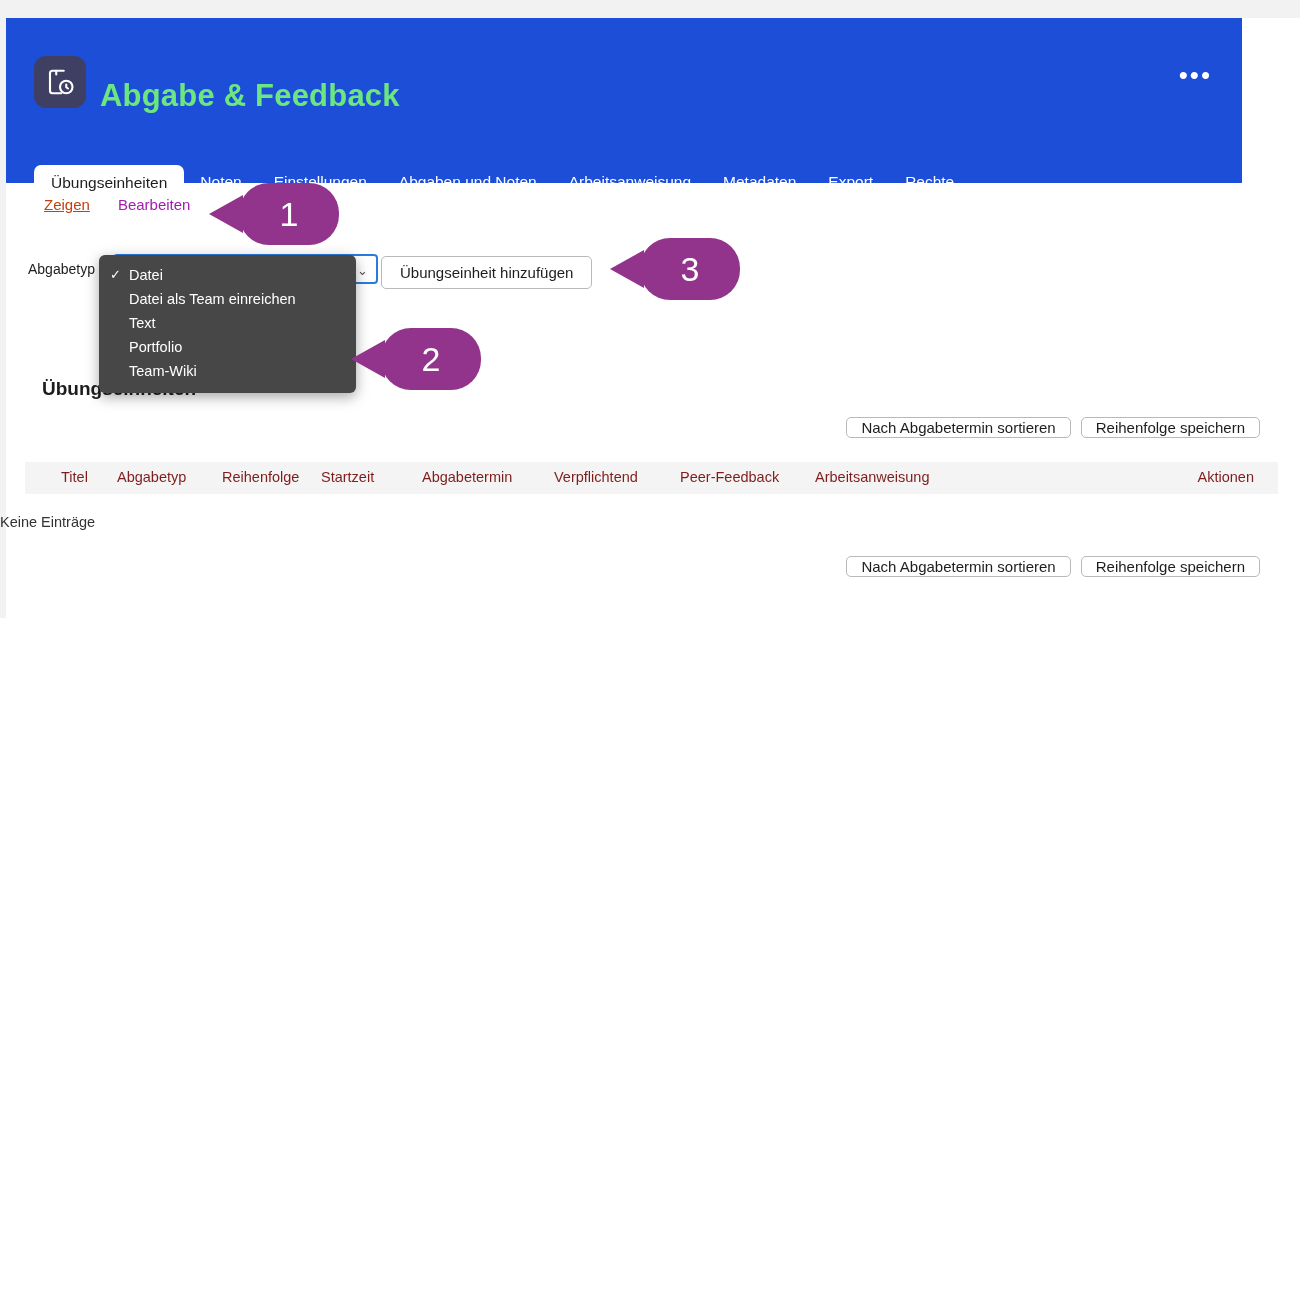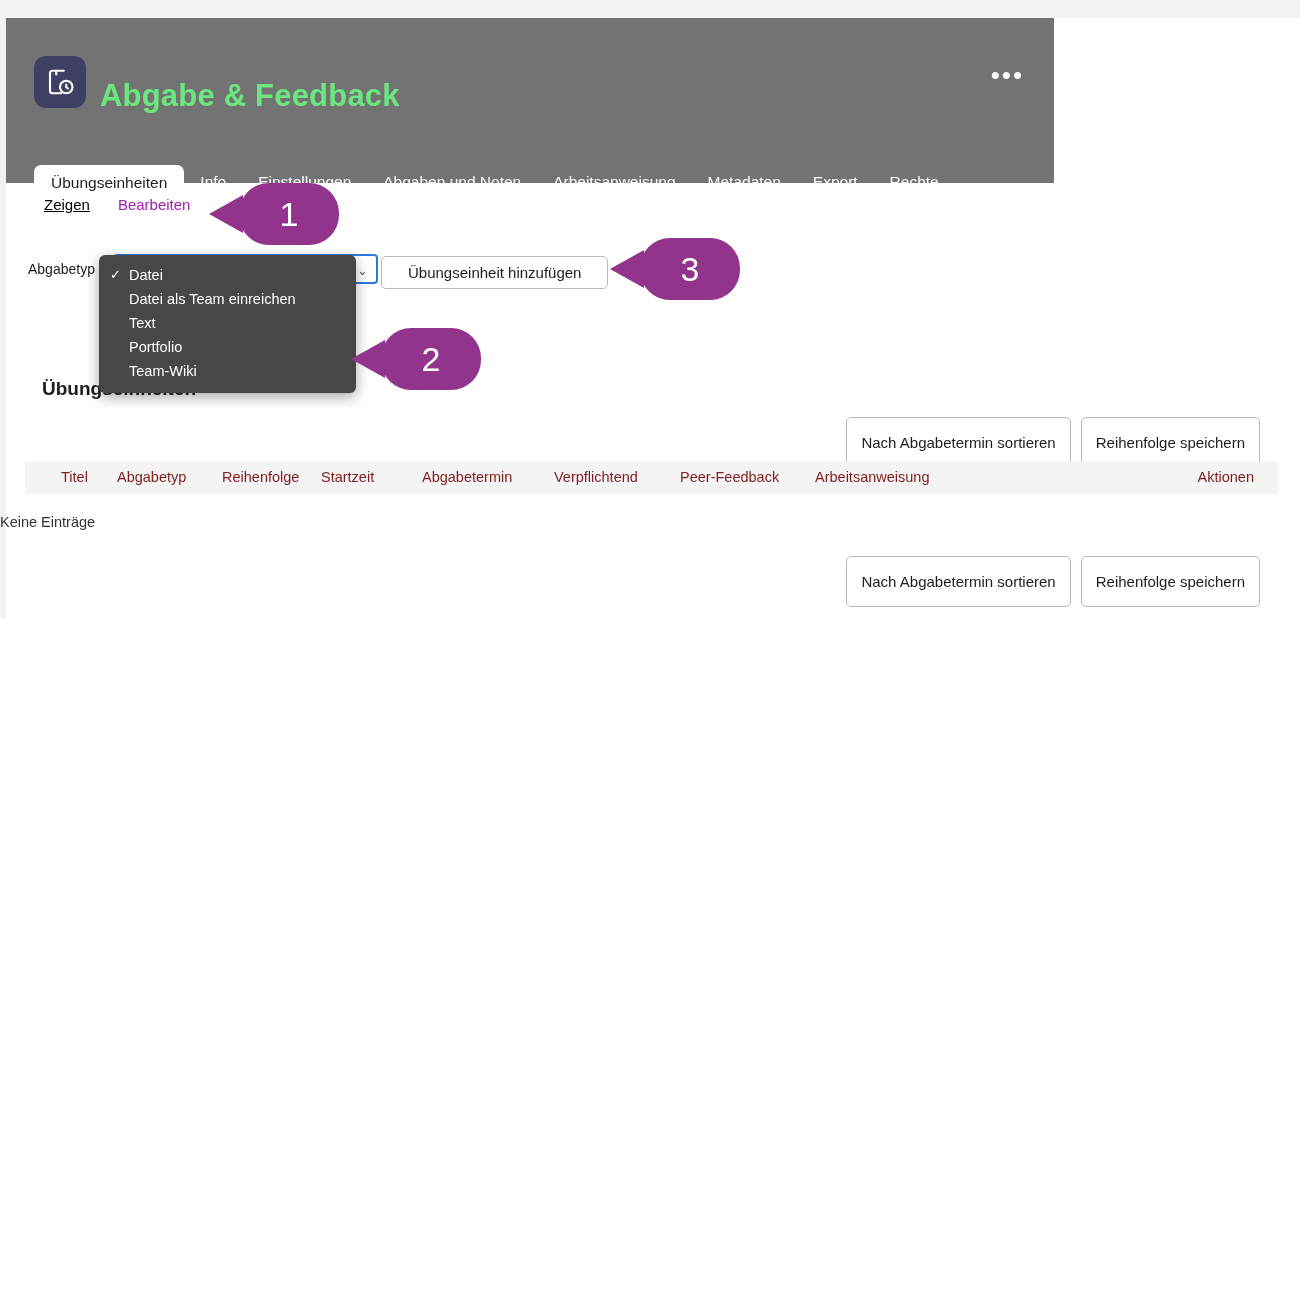--- a/index.html
+++ b/index.html
@@ -32,22 +32,22 @@
     position: absolute;
     left: 0; top: 618px;
     width: 6px; height: 682px;
     background: #ffffff;
   }
 
   
   .header {
     position: absolute;
     left: 6px; top: 18px;
-    width: 1048px; height: 165px;
-    background: #737373;
+    width: 1236px; height: 165px;
+    background: #1d4ed8;
   }
   .header-icon {
     position: absolute;
     left: 28px; top: 38px;
     width: 52px; height: 52px;
     border-radius: 12px;
     background: #3f3f63;
     display: flex;
     align-items: center;
     justify-content: center;
@@ -96,21 +96,21 @@
 
   
   .subrow {
     position: absolute;
     left: 44px; top: 196px;
     display: flex;
     align-items: center;
     gap: 28px;
     font-size: 15px;
   }
-  .subrow .plain { color: #000000; text-decoration: underline; }
+  .subrow .plain { color: #c2410c; text-decoration: underline; }
   .subrow .link { color: #a21caf; cursor: pointer; }
 
   
   .formrow {
     position: absolute;
     left: 28px; top: 254px;
     display: flex;
     align-items: center;
     gap: 18px;
   }
@@ -132,28 +132,28 @@
     right: 8px; top: 7px;
     color: #555;
     font-size: 13px;
   }
   .btn {
     border: 1px solid #b9b9b9;
     background: #ffffff;
     border-radius: 5px;
     font-size: 15px;
     color: #1d1d1d;
-    padding: 16px 14px;
+    padding: 1px 14px;
     cursor: pointer;
     font-family: "Liberation Sans", sans-serif;
   }
   .btn-add {
     position: absolute;
     left: 381px; top: 256px;
-    padding: 7px 26px;
+    padding: 7px 18px;
   }
 
   
   .dropdown {
     position: absolute;
     left: 99px; top: 255px;
     width: 257px;
     background: #474747;
     border-radius: 6px;
     padding: 8px 0 10px 0;
@@ -264,21 +264,21 @@
         <path d="M9 3v3"></path>
         <circle cx="17" cy="16" r="5"></circle>
         <path d="M17 14v2.2l1.4 1"></path>
       </svg>
     </div>
     <div class="header-title">Abgabe &amp; Feedback</div>
     <div class="header-dots">•••</div>
 
     <div class="tabbar">
       <div class="tab active">Übungseinheiten</div>
-      <div class="tab">Info</div>
+      <div class="tab">Noten</div>
       <div class="tab">Einstellungen</div>
       <div class="tab">Abgaben und Noten</div>
       <div class="tab">Arbeitsanweisung</div>
       <div class="tab">Metadaten</div>
       <div class="tab">Export</div>
       <div class="tab">Rechte</div>
     </div>
   </div>
 
   <div class="subrow">

